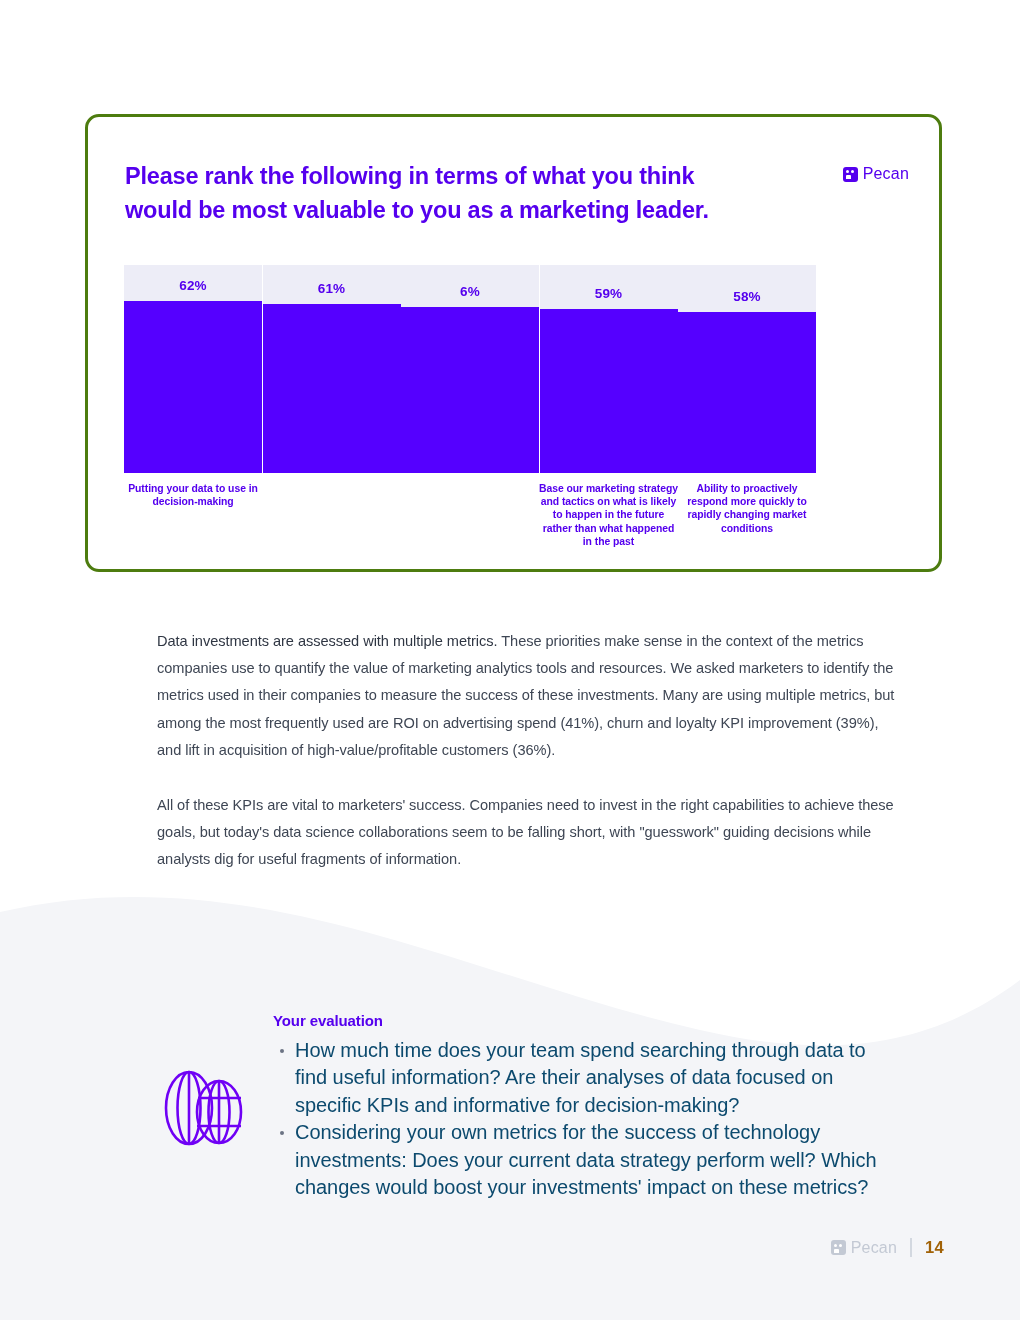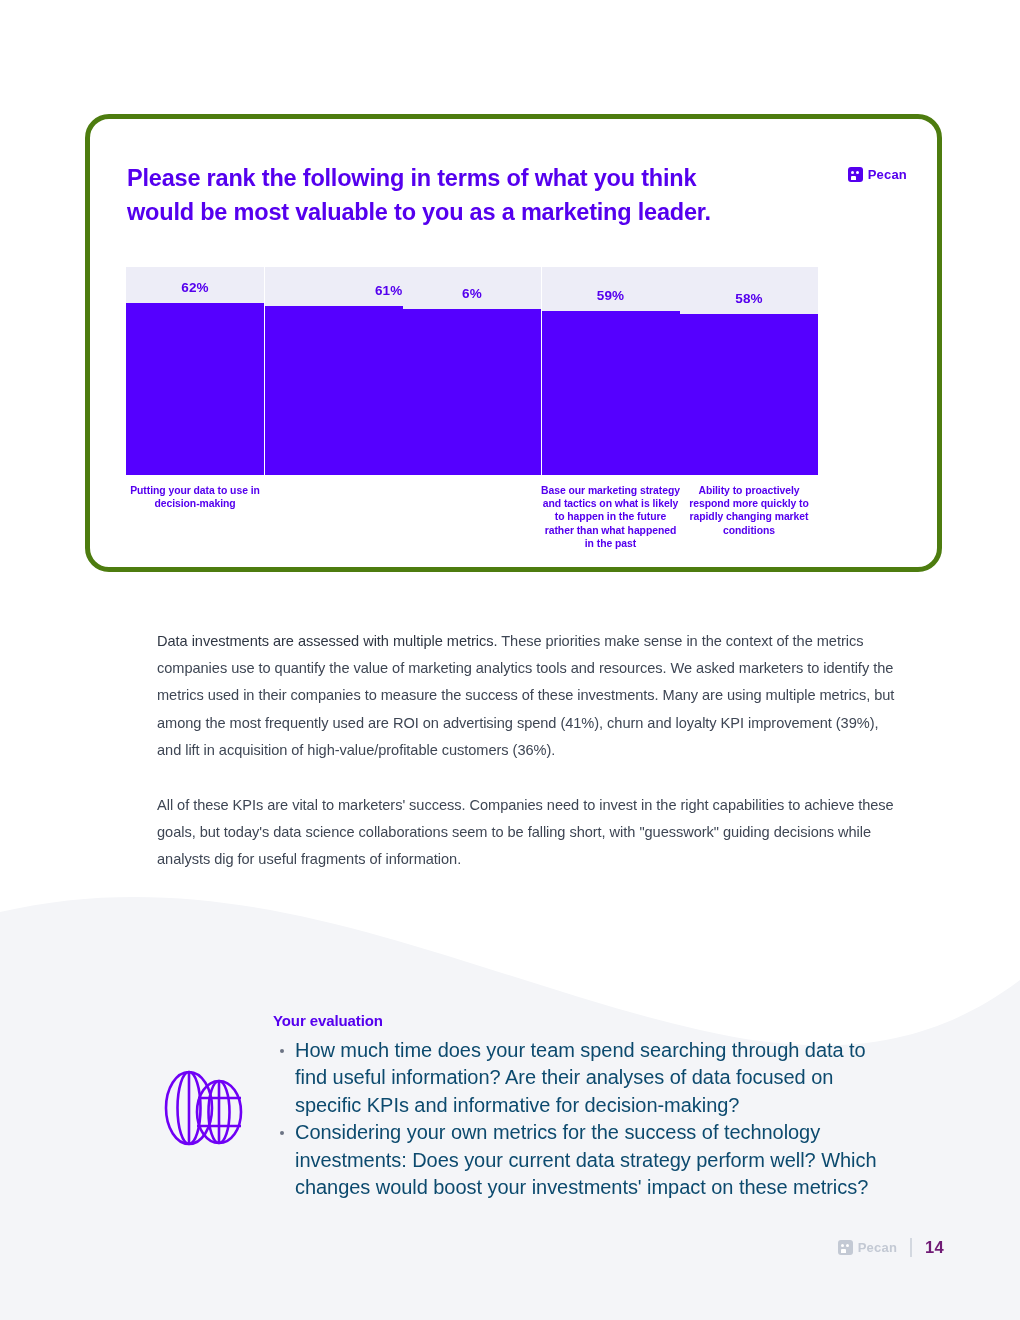--- a/index.html
+++ b/index.html
@@ -26,22 +26,22 @@
     z-index: 0;
   }
 
   
   #chart-card {
     position: absolute;
     left: 85px;
     top: 114px;
     width: 857px;
     height: 458px;
-    border: 5px solid #4d7c0f;
-    border-radius: 24px;
+    border: 3px solid #4d7c0f;
+    border-radius: 14px;
     box-sizing: border-box;
     background: #ffffff;
     z-index: 2;
   }
   #chart-title {
     position: absolute;
     left: 37px;
     top: 42px;
     width: 640px;
     color: #5500ee;
@@ -71,22 +71,22 @@
   .brand-mark .dot-a,
   .brand-mark .dot-b,
   .brand-mark .bar-c {
     position: absolute;
     background: #ffffff;
   }
   .brand-mark .dot-a { width: 3px; height: 3px; border-radius: 50%; left: 3px;  top: 3.5px; }
   .brand-mark .dot-b { width: 3px; height: 3px; border-radius: 50%; left: 8.5px;top: 3.5px; }
   .brand-mark .bar-c { width: 5px; height: 4px; left: 3px; top: 8.5px; border-radius: 1px 1px 0 0; }
   .brand-word {
-    font-size: 13px;
-    font-weight: bold;
+    font-size: 16px;
+    font-weight: normal;
     letter-spacing: 0.2px;
   }
   #card-brand .brand-mark { background: #5500ee; }
   #card-brand .brand-word { color: #5500ee; }
 
   
   #bar-chart {
     position: absolute;
     left: 36px;
     top: 148px;
@@ -215,21 +215,21 @@
     z-index: 3;
   }
   #footer .brand-mark { background: #c3c9d4; }
   #footer .brand-word { color: #c3c9d4; }
   #footer-divider {
     width: 2px;
     height: 19px;
     background: #d3d8e0;
   }
   #footer-page {
-    color: #701a75;
+    color: #a16207;
     font-size: 16.5px;
     font-weight: bold;
     letter-spacing: 0.3px;
   }
   .brand-lockup { display: flex; align-items: center; gap: 5px; }
 </style>
 </head>
 <body>
 
 <svg id="bottom-wave" viewBox="0 0 1020 460" preserveAspectRatio="none">
@@ -255,21 +255,21 @@
   <div id="bar-chart">
       <div class="bar-col">
         <div class="bar-track">
           <div class="bar-value" style="bottom: 180px;">62%</div>
           <div class="bar-fill" style="height: 172px;"></div>
         </div>
         <div class="bar-label">Putting your data to use in decision-making</div>
       </div>
       <div class="bar-col">
         <div class="bar-track">
-          <div class="bar-value" style="bottom: 177px; text-align: right;">61%</div>
+          <div class="bar-value" style="bottom: 177px;">61%</div>
           <div class="bar-fill" style="height: 169px;"></div>
         </div>
       </div>
       <div class="bar-col">
         <div class="bar-track">
           <div class="bar-value" style="bottom: 174px;">6%</div>
           <div class="bar-fill" style="height: 166px;"></div>
         </div>
       </div>
       <div class="bar-col">

